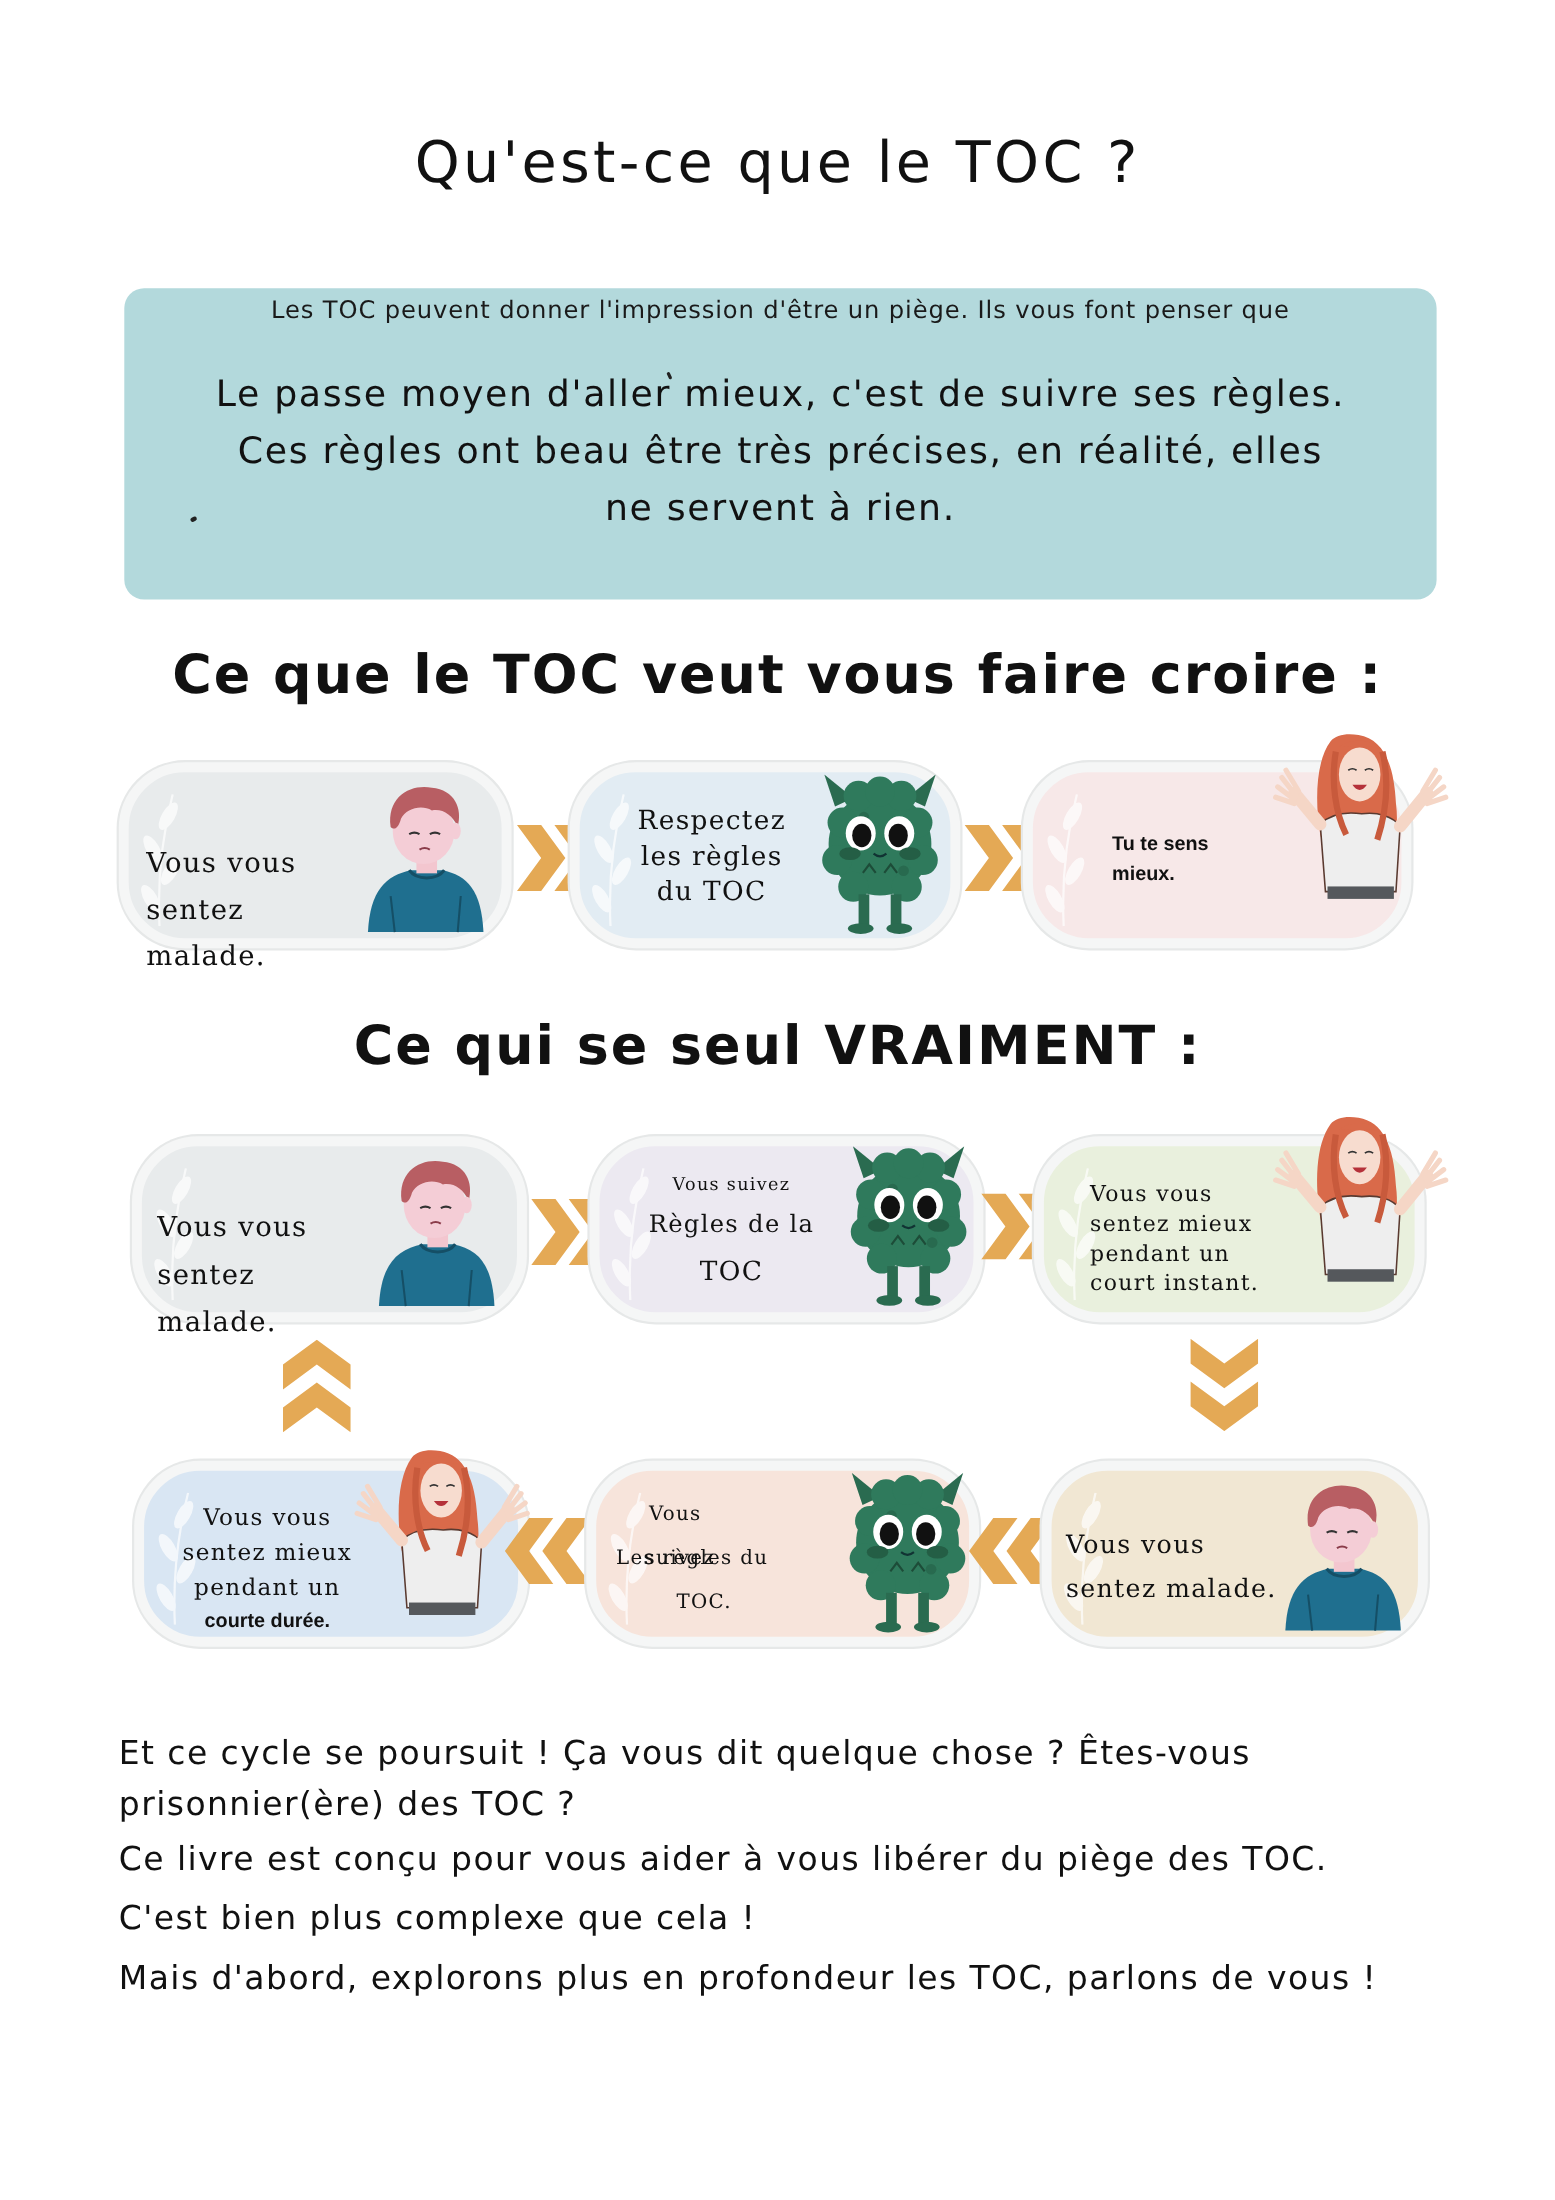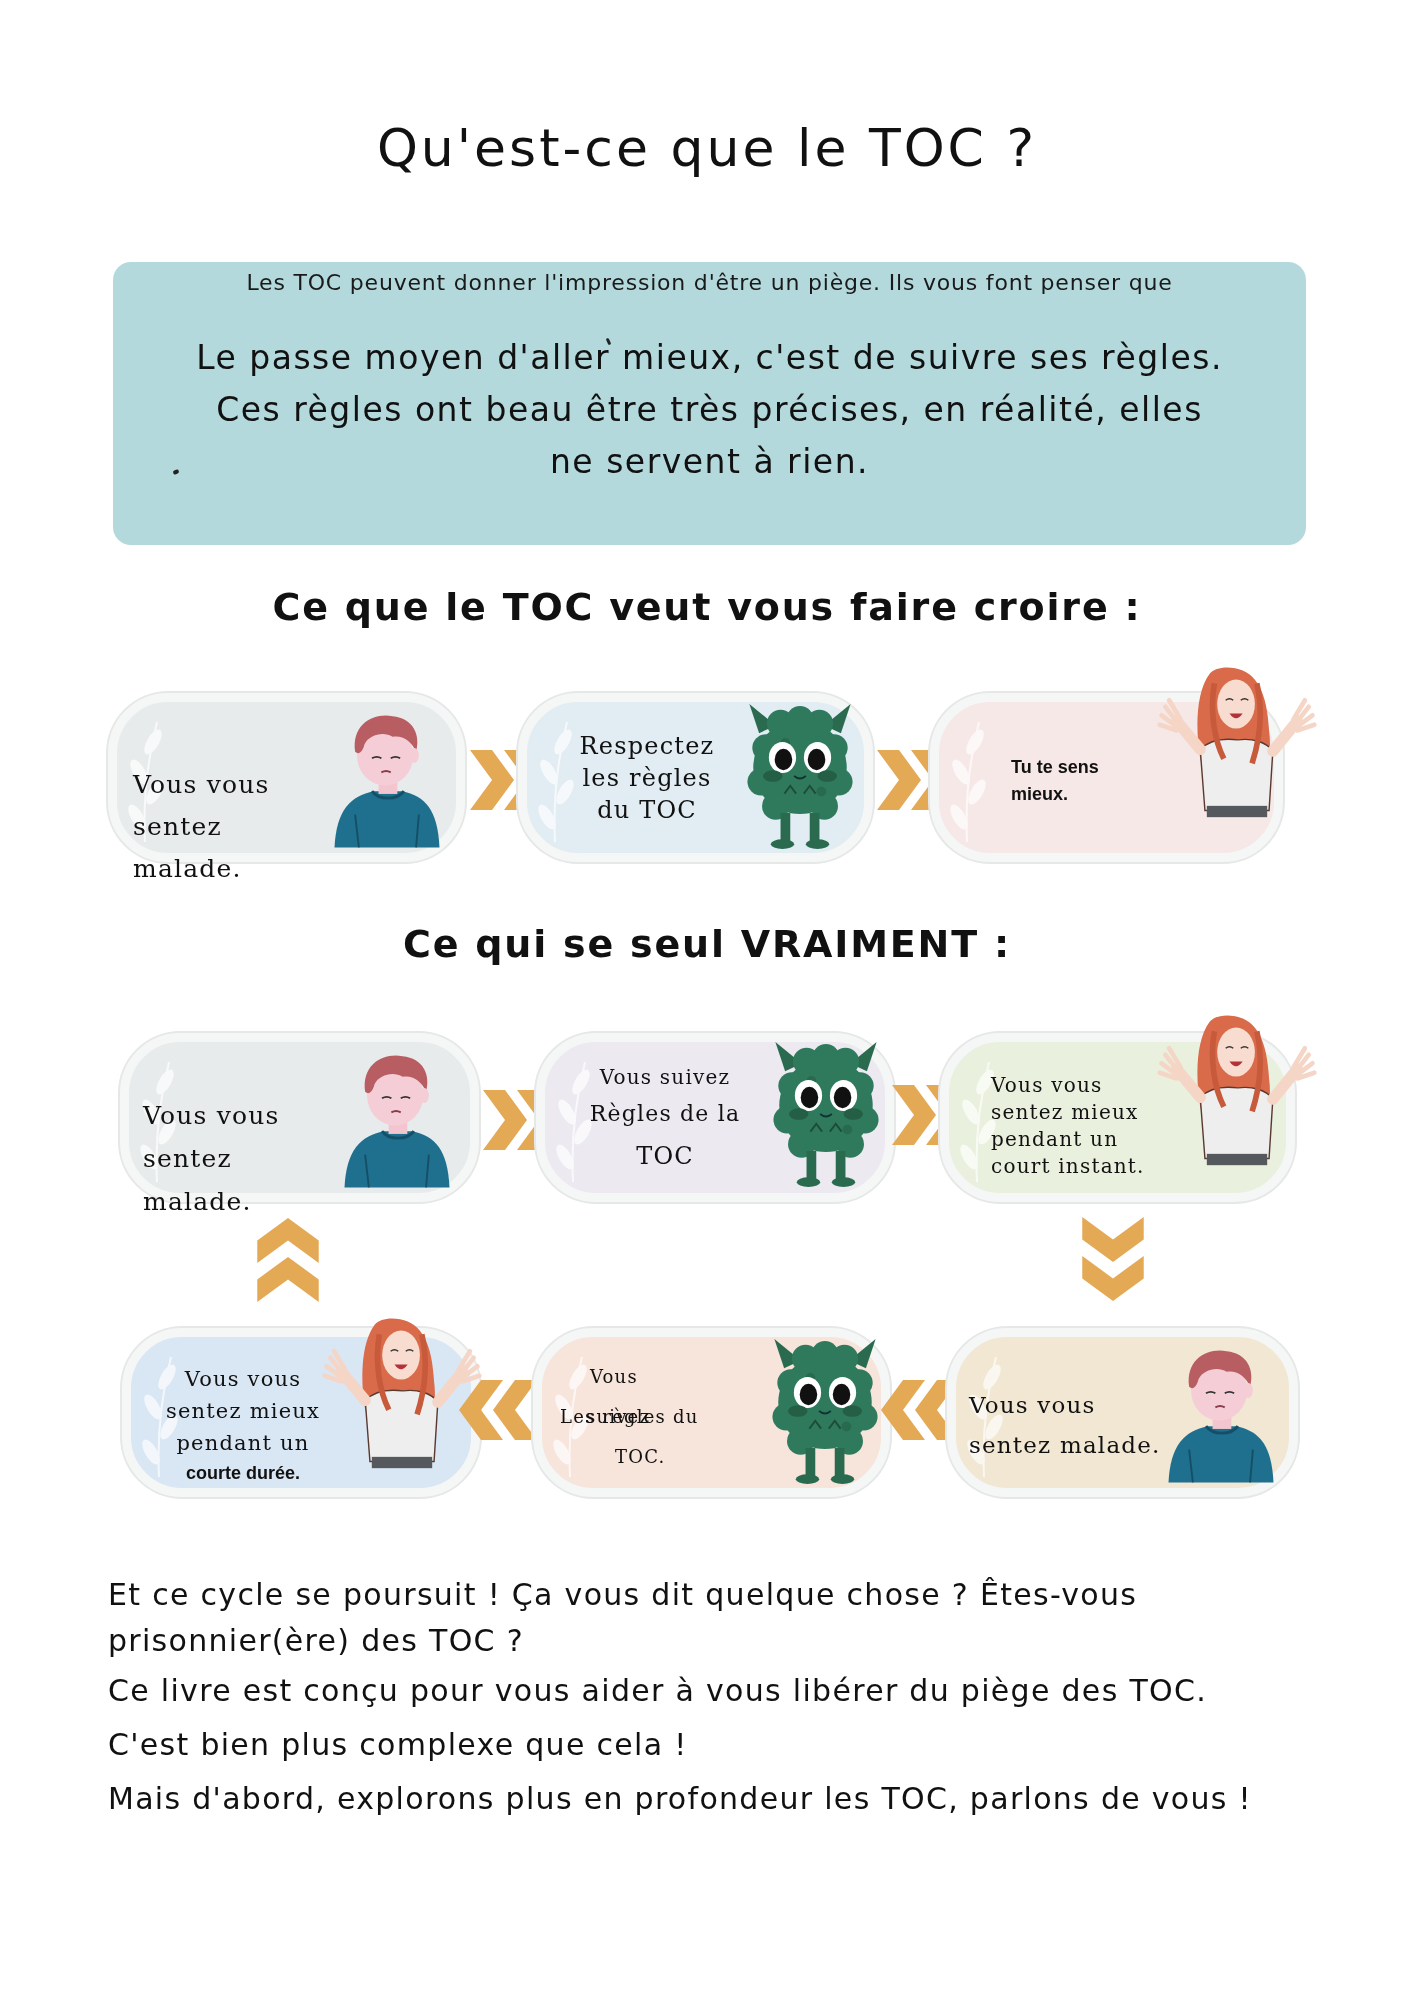--- a/index.html
+++ b/index.html
@@ -20,21 +20,21 @@
     font-size: 22px; letter-spacing: 0.8px; color: #1a1a1a;
   }
   .intro-big {
     position: absolute; left: 0; width: 100%; top: 70px; text-align: center;
     font-size: 33px; line-height: 52px; letter-spacing: 1.5px; color: #111;
   }
   .speck { position: absolute; width: 6px; height: 4px; background: #222; border-radius: 2px; transform: rotate(-25deg); }
 
   .heading {
     position: absolute; left: 0; width: 1414px; text-align: center;
-    font-size: 38px; letter-spacing: 1.8px; color: #111;
+    font-size: 49px; letter-spacing: 1.8px; color: #111;
   }
 
   .card {
     position: absolute; height: 169px; border-radius: 60px;
     border: 9px solid #f5f6f6;
     box-shadow: 0 0 0 2px #e6e8e8;
     overflow: visible;
   }
   .card .leaf {
     position: absolute; left: 8px; top: 20px; width: 40px; height: 120px; opacity: 0.7;
@@ -225,21 +225,21 @@
 
 <svg class="chev" style="left:481px; top:1090px;" width="82" height="60" viewBox="0 0 78 60">
     <use href="#chev-right"></use>
   </svg>
 
 <div class="card" style="left:536px; top:1033px; width:358px; background:#ece9f1;">
   <svg class="leaf" viewBox="0 0 40 120">
       <use href="#leaf"></use>
     </svg>
   <div class="card-text" style="left:30px; width:180px; top:20px; text-align:center;">
-    <div style="font-size:20px; line-height:30px;">Vous suivez</div>
+    <div style="font-size:16px; line-height:30px;">Vous suivez</div>
     <div style="font-size:22px; line-height:44px;">Règles de la</div>
     <div style="font-size:24px; line-height:40px;">TOC</div>
   </div>
   <svg class="illus" style="left:222px; top:0px;" width="118" height="146" viewBox="0 0 120 150">
       <use href="#monster"></use>
     </svg>
 </div>
 
 <svg class="chev" style="left:890px; top:1085px;" width="82" height="60" viewBox="0 0 78 60">
     <use href="#chev-right"></use>

